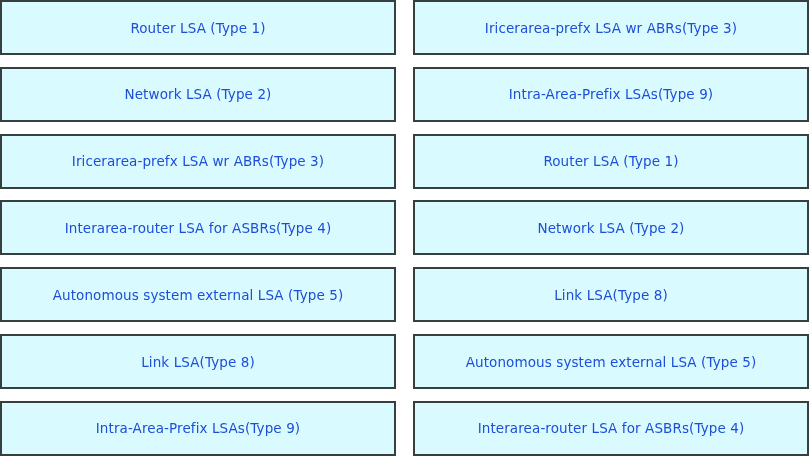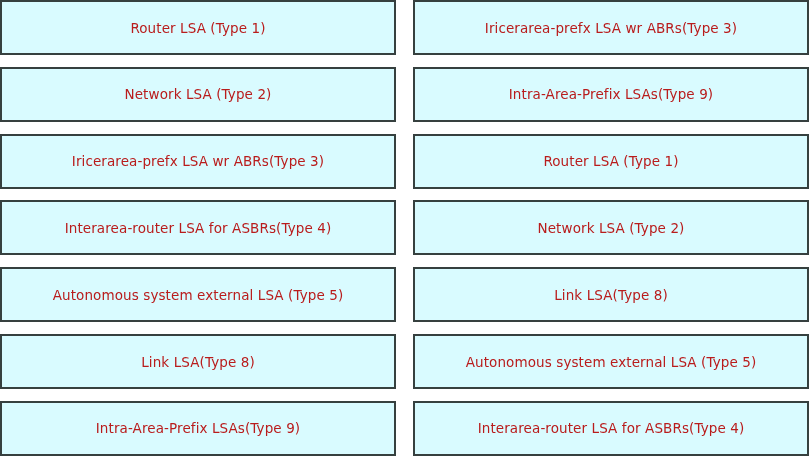--- a/index.html
+++ b/index.html
@@ -52,21 +52,21 @@
 
   .cell-left {
     margin-left: 0;
   }
 
   .cell-right {
     margin-left: 17px;
   }
 
   .cell-label {
-    color: #b91c1c;
+    color: #1d4ed8;
     font-size: 13.5px;
     line-height: 16px;
     font-weight: 400;
     letter-spacing: 0.1px;
     white-space: nowrap;
   }
 </style>
 </head>
 <body>
 

